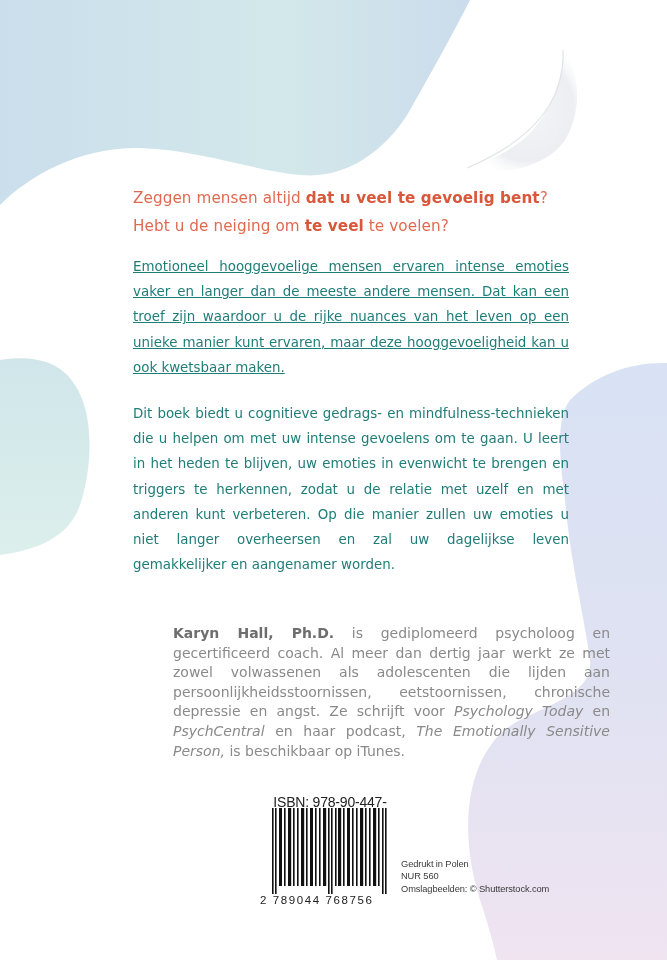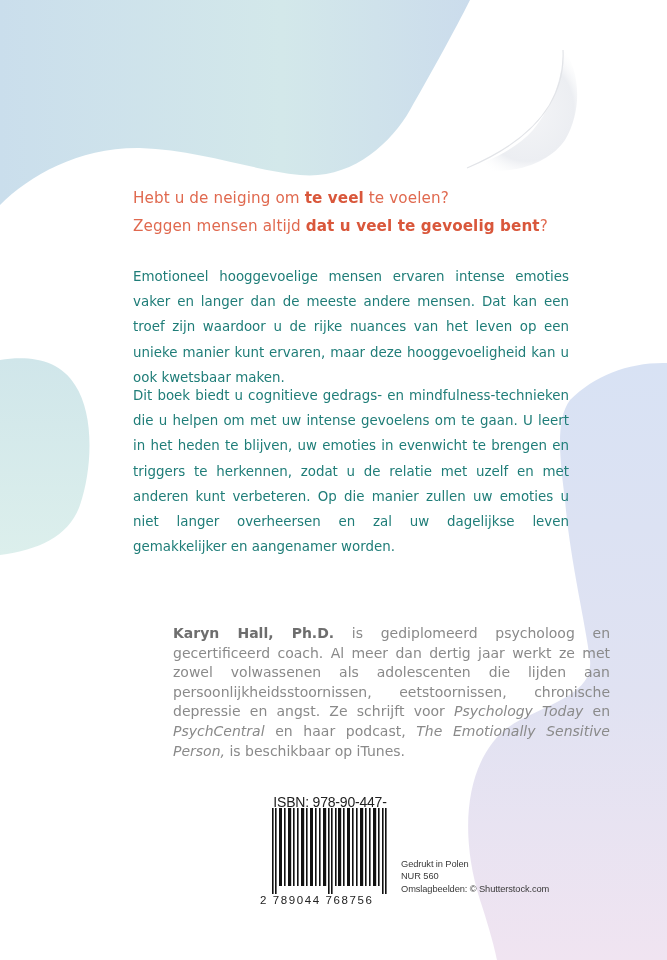--- a/index.html
+++ b/index.html
@@ -4,22 +4,22 @@
 <style>
   * { margin:0; padding:0; box-sizing:border-box; }
   html, body { width:667px; height:960px; background:#ffffff; overflow:hidden; }
   body { position:relative; font-family:"DejaVu Sans", "Liberation Sans", sans-serif; }
   .bg { position:absolute; left:0; top:0; width:667px; height:960px; z-index:0; }
   .feather { position:absolute; left:445px; top:40px; width:140px; height:150px; z-index:1; }
   .content { position:absolute; z-index:2; }
   .tagline { left:133px; top:184px; width:440px; color:#e0694f; font-size:15.2px; line-height:28px; letter-spacing:0.1px; }
   .tagline b { font-weight:bold; color:#d9573b; }
   .para { left:133px; width:436px; color:#1f7d78; font-size:13.4px; line-height:25.2px; text-align:justify; }
-  .para1 { top:264px; }
-  .para2 { top:383px; }
+  .para1 { top:254px;text-decoration:underline; }
+  .para2 { top:401px; }
   .bio { left:133px; top:624px; width:437px; color:#8a8a8a; font-size:14px; line-height:19.6px; text-align:justify;margin-left:40px; }
   .bio b { color:#6e6e6e; font-weight:bold; }
   .bio i { font-style:italic; }
   .barcode-wrap { position:absolute; left:270px; top:796px; width:120px; z-index:2; }
   .isbn { font-family:"Liberation Sans", sans-serif; font-size:14px; color:#222; text-align:center; letter-spacing:-0.2px; height:12px; line-height:12px; }
   .bars { height:86px; width:120px; display:block; }
   .ean { position:absolute; left:-10px; top:98px; font-family:"Liberation Sans", sans-serif; font-size:11.5px; letter-spacing:1.6px; color:#222; background:transparent; }
   .publisher { position:absolute; left:401px; top:842px; z-index:2; }
   .logo { font-family:"Liberation Sans", sans-serif; font-weight:bold; font-size:17px; color:#6b6b6b; letter-spacing:1px; display:flex; align-items:center; height:20px; }
   .logo .a-tri { display:inline-block; width:14px; height:16px; position:relative; margin:0 1px; }
@@ -59,22 +59,22 @@
       <stop offset="0" stop-color="#f4f5f7"></stop>
       <stop offset="0.7" stop-color="#eceef2"></stop>
       <stop offset="1" stop-color="#ffffff" stop-opacity="0"></stop>
     </radialGradient>
   </defs>
   <path d="M118,8 C135,30 138,70 120,100 C105,122 70,138 20,128 C40,124 70,110 88,90 C108,66 118,38 118,8 Z" fill="url(#fg)"></path>
   <path d="M118,10 C120,50 100,95 22,128" stroke="#e2e4e8" stroke-width="1.2" fill="none"></path>
 </svg>
 
 <div class="content tagline">
+  <div><span>Zeggen mensen altijd </span><b>dat u veel te gevoelig bent</b><span>?</span></div>
   <div><span>Hebt u de neiging om </span><b>te veel</b><span> te voelen?</span></div>
-  <div><span>Zeggen mensen altijd </span><b>dat u veel te gevoelig bent</b><span>?</span></div>
 </div>
 
 <p class="content para para1">Emotioneel hooggevoelige mensen ervaren intense emoties vaker en langer dan de meeste andere mensen. Dat kan een troef zijn waardoor u de rijke nuances van het leven op een unieke manier kunt ervaren, maar deze hooggevoeligheid kan u ook kwetsbaar maken.</p>
 <p class="content para para2">Dit boek biedt u cognitieve gedrags- en mindfulness-technieken die u helpen om met uw intense gevoelens om te gaan. U leert in het heden te blijven, uw emoties in evenwicht te brengen en triggers te herkennen, zodat u de relatie met uzelf en met anderen kunt verbeteren. Op die manier zullen uw emoties u niet langer overheersen en zal uw dagelijkse leven gemakkelijker en aangenamer worden.</p>
 
 <p class="content bio"><b>Karyn Hall, Ph.D.</b><span> is gediplomeerd psycholoog en gecertificeerd coach. Al meer dan dertig jaar werkt ze met zowel volwassenen als adolescenten die lijden aan persoonlijkheidsstoornissen, eetstoornissen, chronische depressie en angst. Ze schrijft voor </span><i>Psychology Today</i><span> en </span><i>PsychCentral</i><span> en haar podcast, </span><i>The Emotionally Sensitive Person,</i><span> is beschikbaar op iTunes.</span></p>
 
 <div class="barcode-wrap">
   <div class="isbn">ISBN: 978-90-447-6875-6</div>
   <svg class="bars" viewBox="0 0 120 86" xmlns="http://www.w3.org/2000/svg">

